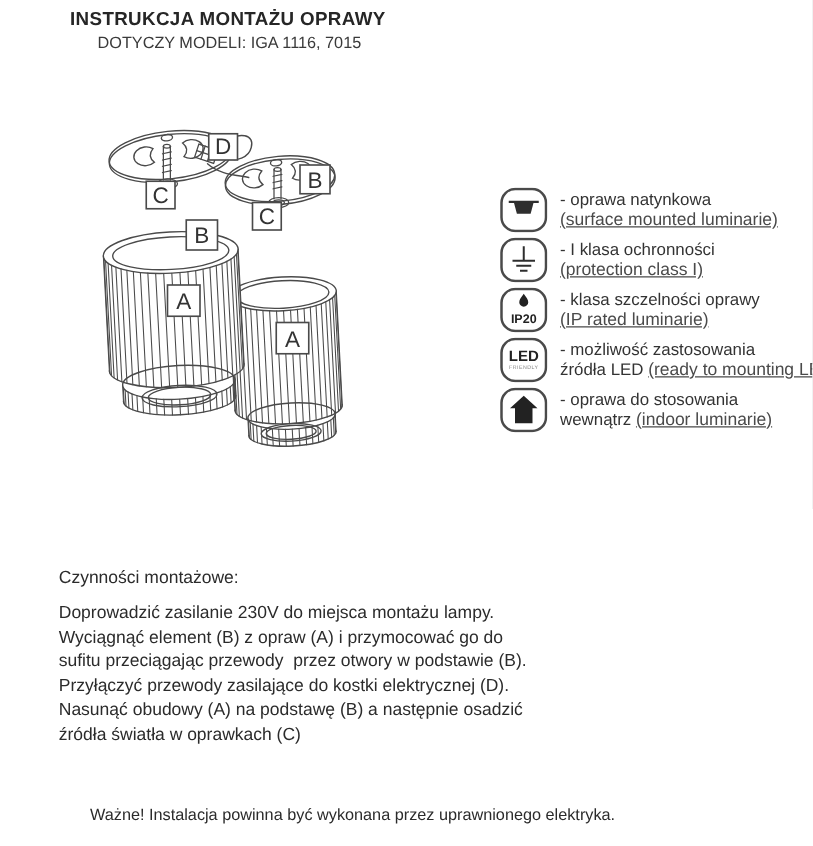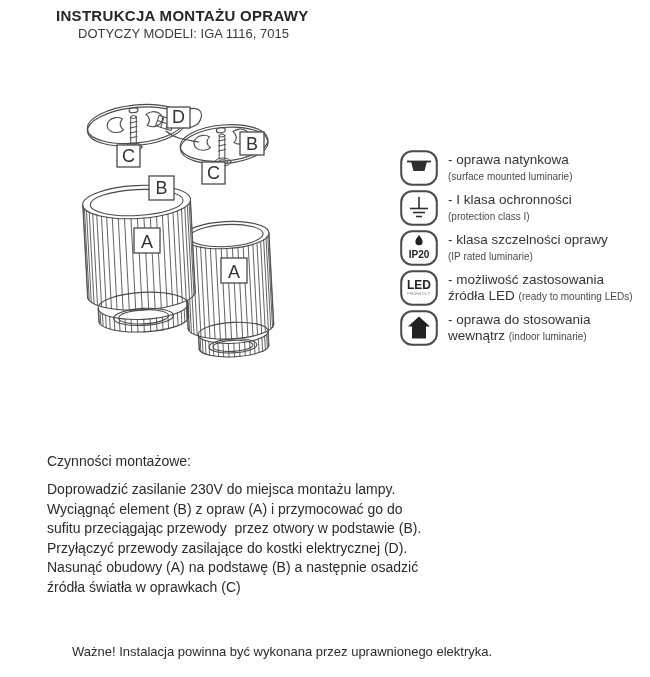--- a/index.html
+++ b/index.html
@@ -14,21 +14,21 @@
   
   .diagram-svg{left:60px;top:90px;}
 
   
   .legend{left:400px;top:150px;display:flex;flex-direction:column;gap:4px;}
   .legend-row{display:flex;gap:10px;height:36px;align-items:flex-start;}
   .licon{width:38px;height:36px;flex:none;}
   .ltext{padding-top:1px;}
   .l1{font-size:13.5px;line-height:17px;color:#333;white-space:nowrap;}
   .l2{font-size:13.5px;line-height:15px;color:#333;white-space:nowrap;}
-  .l2sub{font-size:10px;color:#4a4a4a;}
+  .l2sub{font-size:14px;color:#4a4a4a;text-decoration:underline;}
 
   
   .instructions{left:47px;top:453px;font-size:14px;color:#2b2b2b;}
   .ins-heading{margin-bottom:11px;}
   .ins-line{white-space:pre;line-height:19.5px;}
 
   .warning{left:72px;top:644px;font-size:13px;color:#2b2b2b;}
 </style>
 </head>
 <body>

